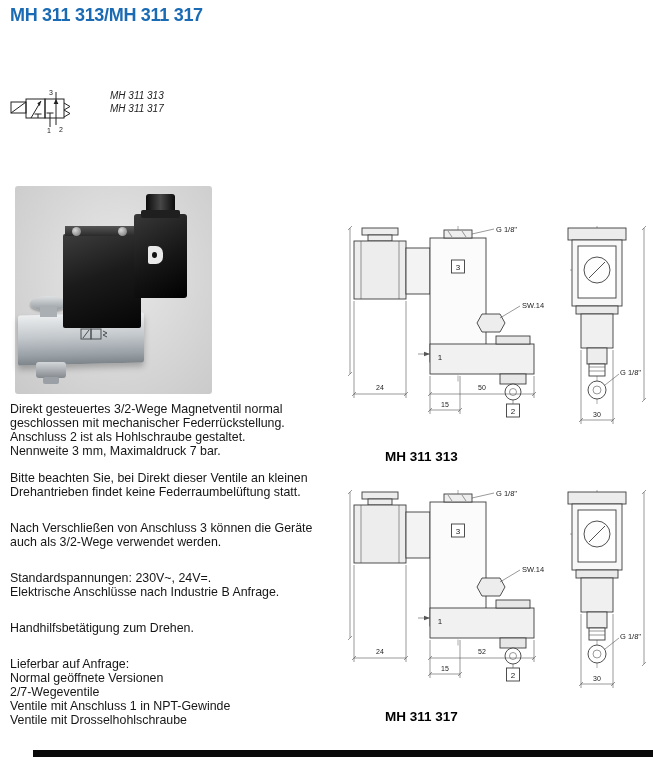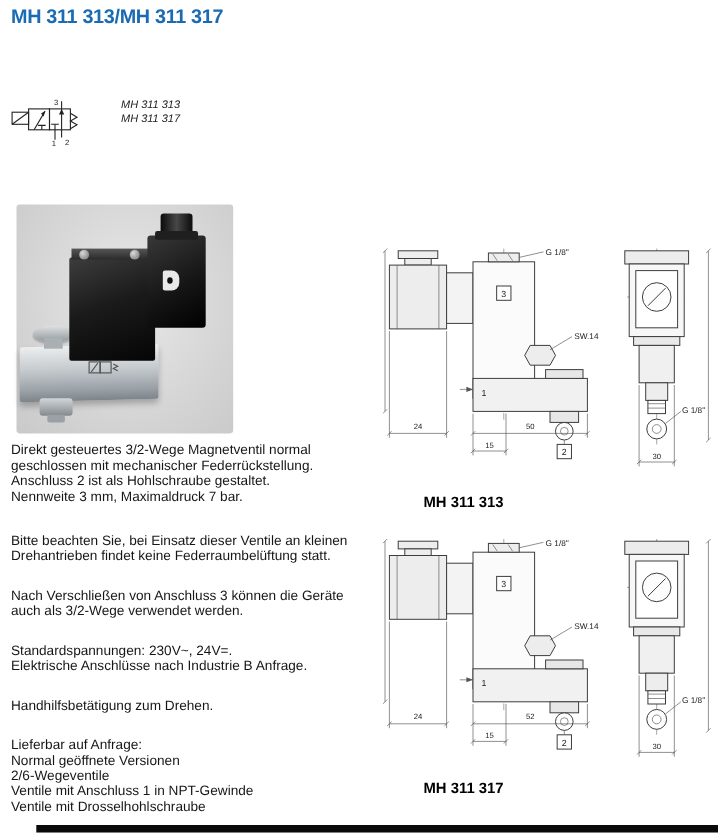--- a/index.html
+++ b/index.html
@@ -77,21 +77,21 @@
   }
   .ph-logo-dot { left:4px; top:6px; width:5px; height:6px; background:#101010; border-radius:50%; }
   .ph-engrave { left:60px; top:140px; width:38px; height:16px; }
 
   
   .desc {
     position:absolute; left:10px; top:402px; width:372px;
     font-size:12.4px; line-height:14px; color:#161616;
   }
   .desc p { white-space:pre-line; margin:0 0 22px 0; }
-  .desc p.para-first { margin-bottom:26px; }
+  .desc p.para-first { margin-bottom:13px; }
 
   
   .drawing { position:absolute; width:302px; height:216px; }
   .drawing-1 { left:348px; top:224px; }
   .drawing-2 { left:348px; top:488px; }
   .drawing svg { width:100%; height:100%; }
   .drawing text { font-family:"Liberation Sans",sans-serif; fill:#222; }
   .drawing .dimtext { font-size:7px; }
   .drawing .labeltext { font-size:7.5px; }
   .drawing .porttext { font-size:8px; }
@@ -172,30 +172,30 @@
         </g>
       </svg>
     </div>
   </div>
 
   <div class="desc">
     <p class="para-first">Direkt gesteuertes 3/2-Wege Magnetventil normal
 geschlossen mit mechanischer Federrückstellung.
 Anschluss 2 ist als Hohlschraube gestaltet.
 Nennweite 3 mm, Maximaldruck 7 bar.</p>
-    <p>Bitte beachten Sie, bei Einsatz dieser Ventile an kleinen
+    <p>Bitte beachten Sie, bei Direkt dieser Ventile an kleinen
 Drehantrieben findet keine Federraumbelüftung statt.</p>
     <p>Nach Verschließen von Anschluss 3 können die Geräte
 auch als 3/2-Wege verwendet werden.</p>
     <p>Standardspannungen: 230V~, 24V=.
 Elektrische Anschlüsse nach Industrie B Anfrage.</p>
     <p>Handhilfsbetätigung zum Drehen.</p>
     <p>Lieferbar auf Anfrage:
 Normal geöffnete Versionen
-2/6-Wegeventile
+2/7-Wegeventile
 Ventile mit Anschluss 1 in NPT-Gewinde
 Ventile mit Drosselhohlschraube</p>
   </div>
 
   <div class="drawing drawing-1">
     <svg viewBox="0 0 302 216">
 
       <g>
         <line class="dwg-center" x1="110" y1="2" x2="110" y2="158" fill="none"></line>
         <g class="dwg-outline" fill="#ededed">

